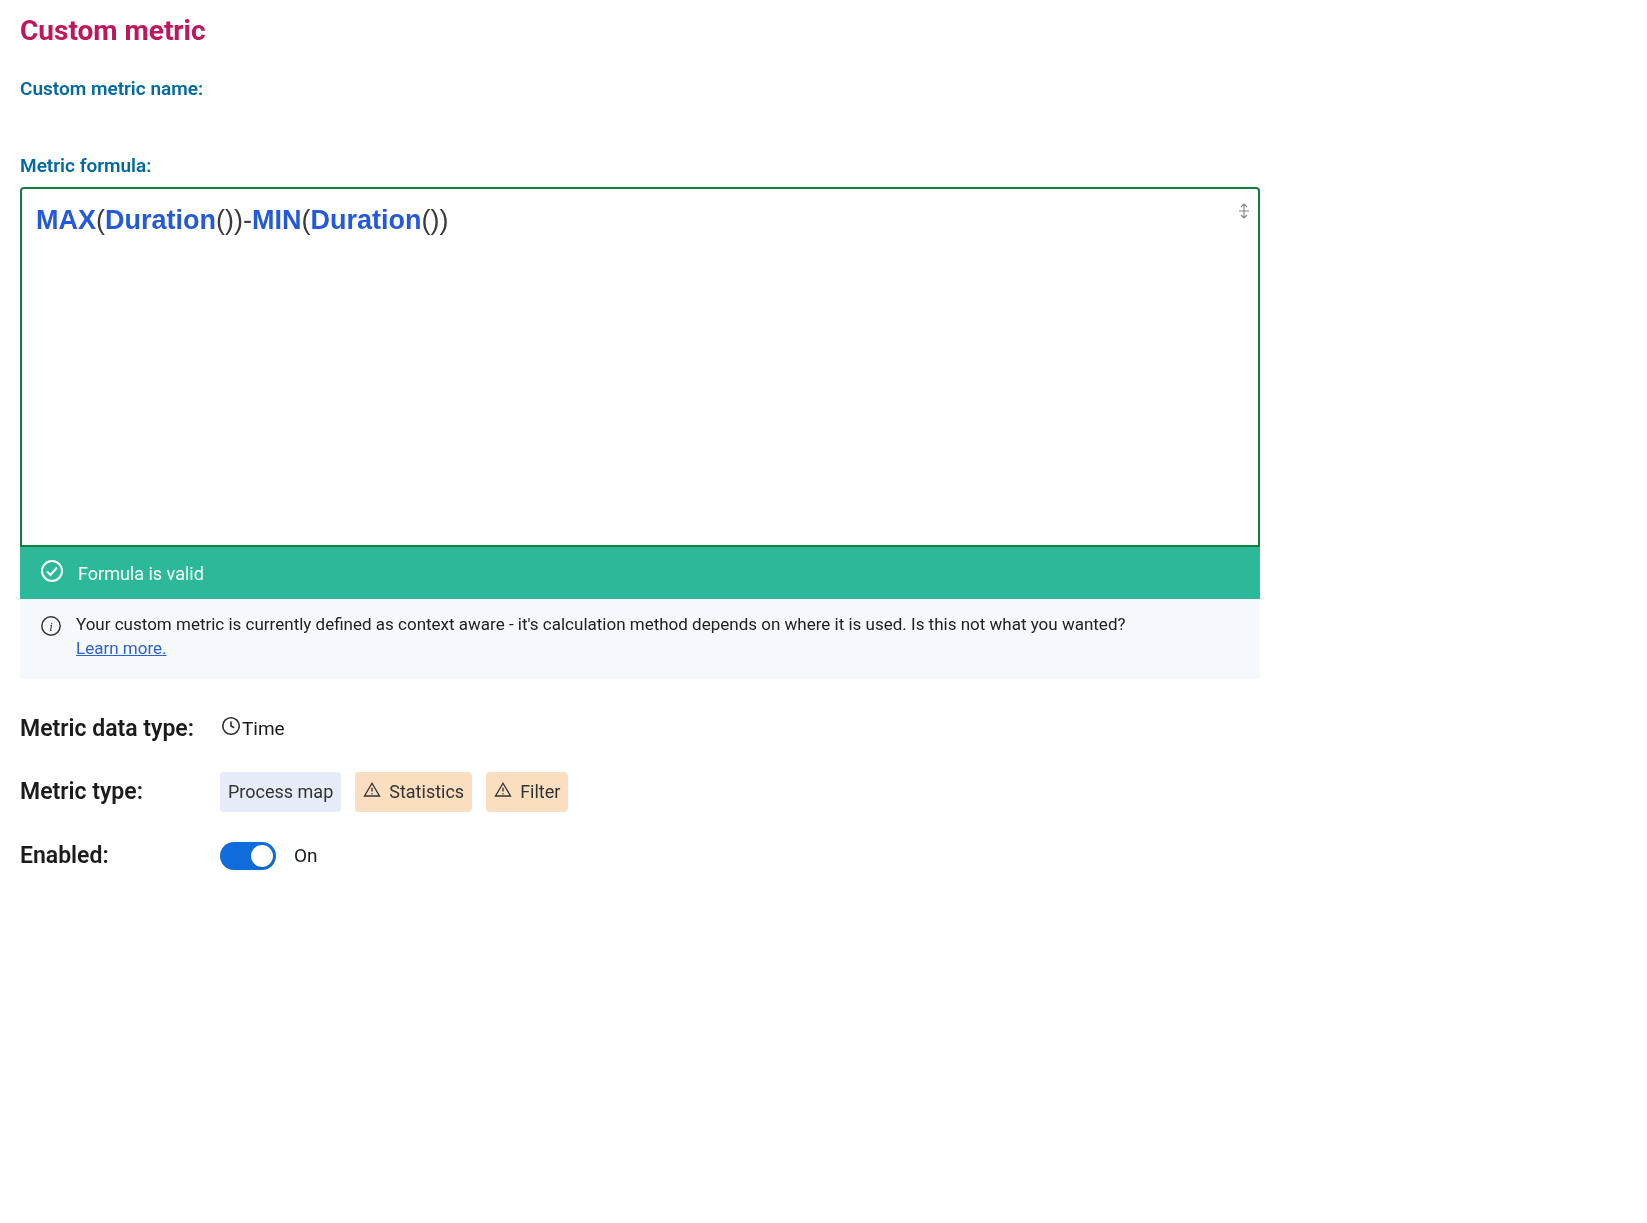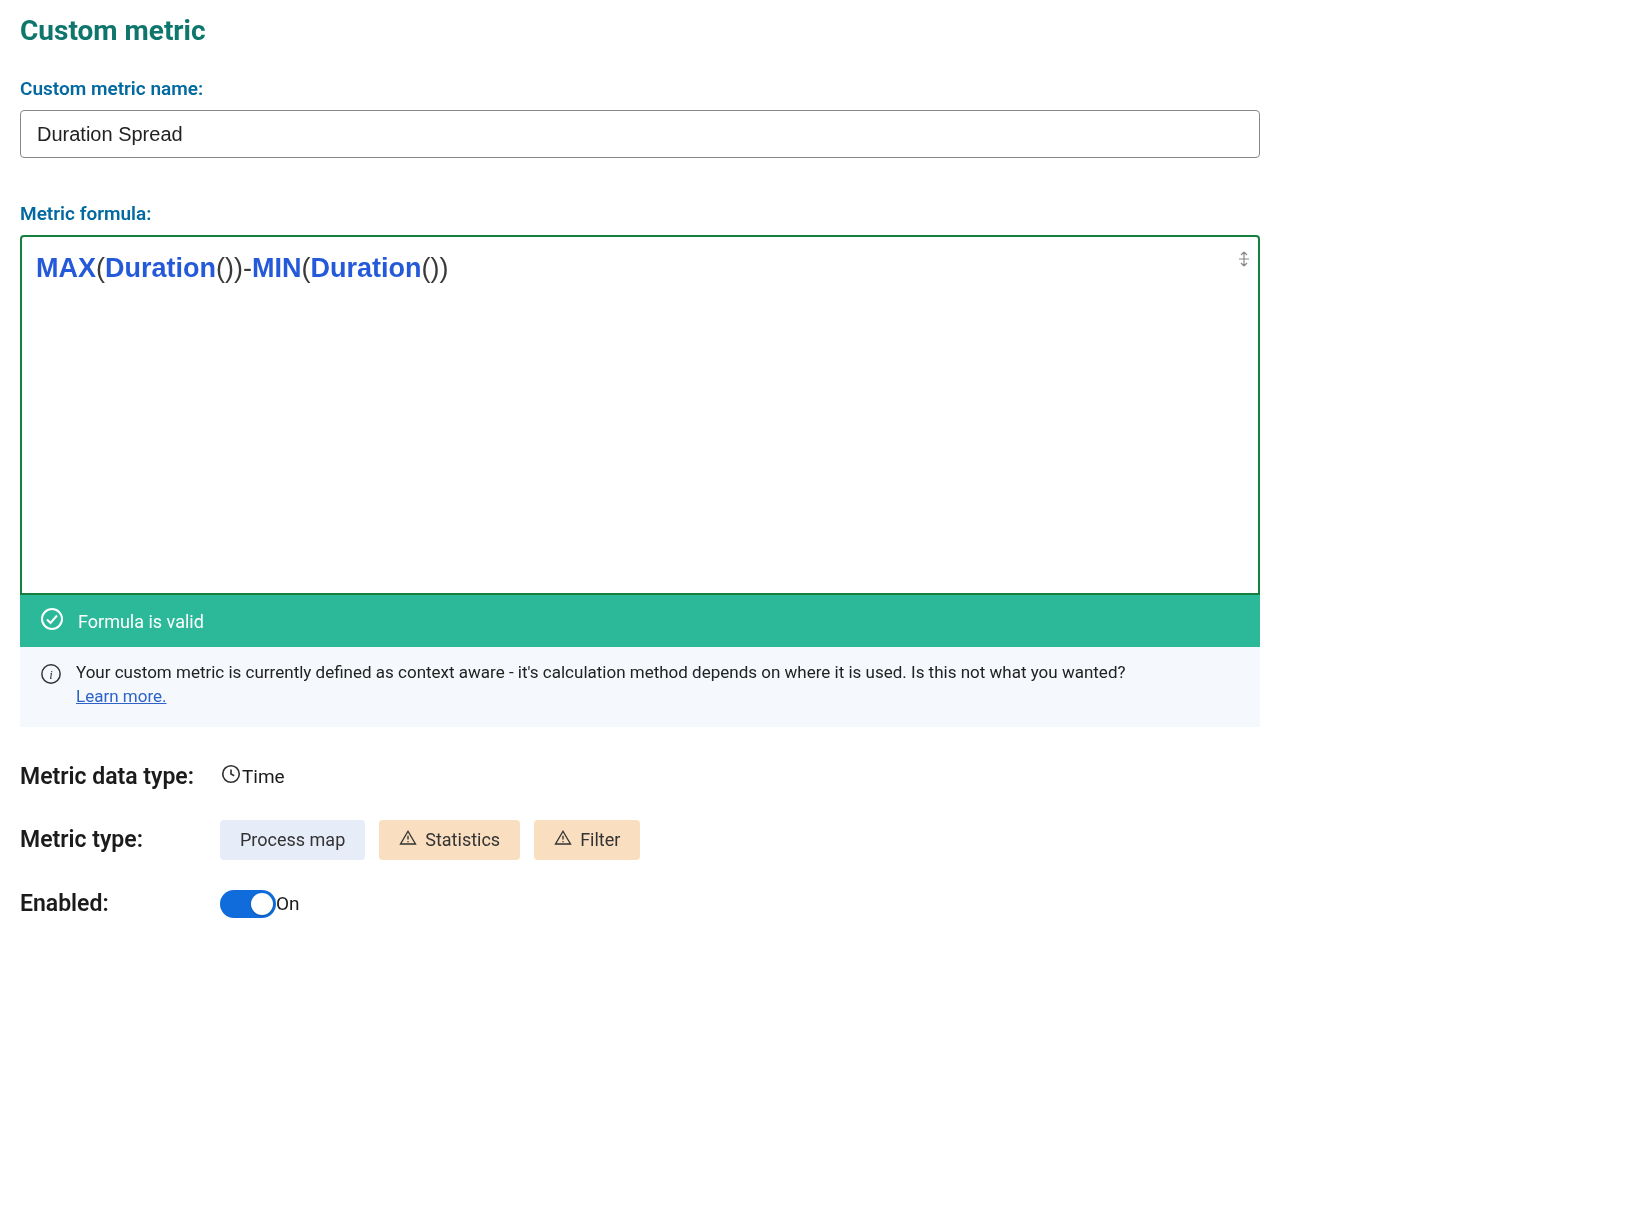--- a/index.html
+++ b/index.html
@@ -11,21 +11,21 @@
     font-size: 16px;
   }
   .page {
     padding: 12px 20px 40px 20px;
     max-width: 1280px;
   }
   h1 {
     font-size: 28px;
     font-weight: 700;
     margin: 2px 0 30px 0;
-    color: #0f766e;
+    color: #be185d;
   }
   .field-label {
     font-size: 19px;
     font-weight: 600;
     color: #0369a1;
     margin-bottom: 10px;
   }
   .text-input {
     width: 100%;
     height: 48px;
@@ -116,30 +116,30 @@
     font-size: 19px;
   }
   .clock-icon { color: #333; }
 
   .chips { display: flex; gap: 14px; }
   .chip {
     display: inline-flex;
     align-items: center;
     gap: 8px;
     height: 40px;
-    padding: 0 20px;
+    padding: 0 8px;
     border-radius: 4px;
     font-size: 18px;
     cursor: default;
   }
   .chip-blue { background: #e6ecf8; color: #333; }
   .chip-warn { background: #f9dec0; color: #333; }
   .warn-icon { width: 18px; height: 18px; color: #333; }
 
-  .toggle-row { display: flex; }
+  .toggle-row { display: flex; gap: 18px; }
   .toggle {
     width: 56px; height: 28px;
     background: #0f6cda;
     border-radius: 14px;
     position: relative;
     cursor: pointer;
   }
   .toggle .knob {
     position: absolute;
     right: 3px; top: 3px;
@@ -149,21 +149,20 @@
     box-shadow: 0 1px 2px rgba(0,0,0,.2);
   }
 </style>
 </head>
 <body>
 
 <div class="page">
   <h1>Custom metric</h1>
 
   <div class="field-label">Custom metric name:</div>
-  <input class="text-input" type="text" value="Duration Spread" style="">
 
   <div class="gap-lg"></div>
 
   <div class="field-label">Metric formula:</div>
 
   <div class="formula-wrap">
     <div class="formula-box" id="formula-box" contenteditable="true" spellcheck="false" style="">
         <div><span class="token-fn">MAX</span><span class="token-p">(</span><span class="token-id">Duration</span><span class="token-p">())</span><span class="token-p">-</span><span class="token-fn">MIN</span><span class="token-p">(</span><span class="token-id">Duration</span><span class="token-p">())</span></div>
       <span class="resize-handle">
         <svg viewBox="0 0 16 16" width="16" height="16" stroke="currentColor" fill="none" stroke-width="1.2">

